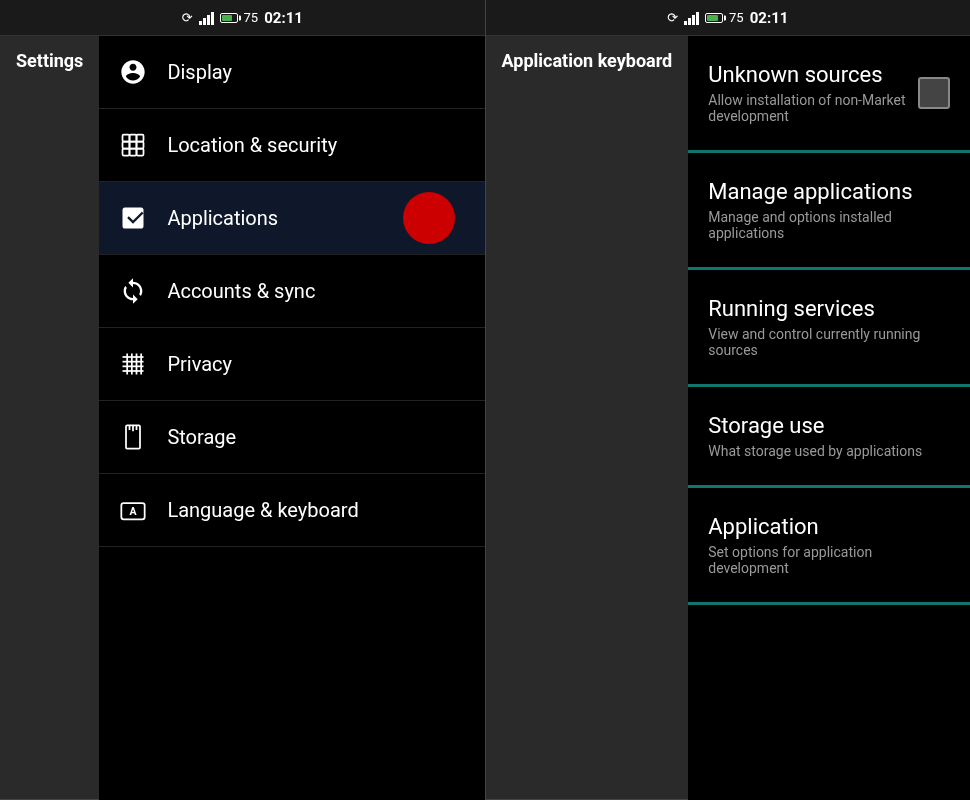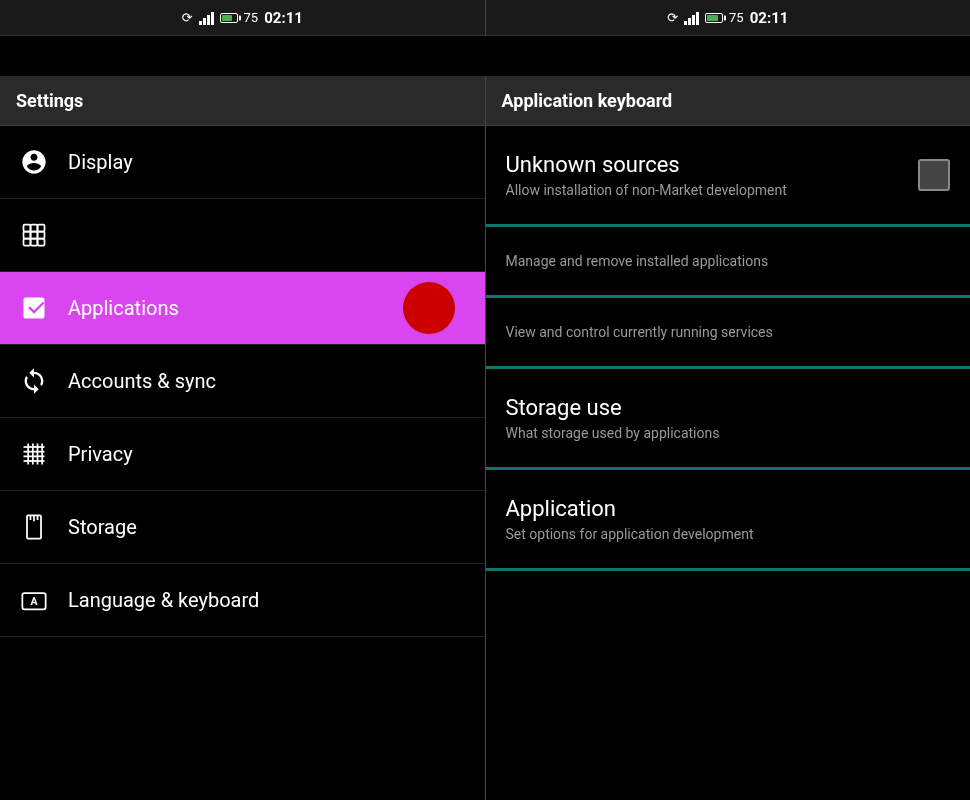--- a/index.html
+++ b/index.html
@@ -87,22 +87,21 @@
     
     .panels {
       display: flex;
       flex: 1;
     }
 
     .panel {
       flex: 1;
       background: #000;
       display: flex;
-      flex-direction: column;
-      margin-top: 40px;
+      flex-direction: row;
     }
 
     .panel-left {
       border-right: 1px solid #444;
     }
 
     .panel-header {
       background: #2a2a2a;
       padding: 14px 16px;
       border-bottom: 1px solid #444;
@@ -124,21 +123,21 @@
     .settings-item {
       display: flex;
       align-items: center;
       padding: 18px 16px;
       border-bottom: 1px solid #222;
       cursor: pointer;
       position: relative;
     }
 
     .settings-item.active {
-      background: #d946ef;
+      background: #0f172a;
       align-items: center;
     }
 
     .settings-icon {
       width: 36px;
       height: 36px;
       display: flex;
       align-items: center;
       justify-content: center;
       margin-right: 16px;
@@ -273,20 +272,21 @@
             <rect x="9" y="3" width="6" height="6" rx="1" fill="none" stroke="#fff" stroke-width="1.5"></rect>
             <rect x="15" y="3" width="6" height="6" rx="1" fill="none" stroke="#fff" stroke-width="1.5"></rect>
             <rect x="3" y="9" width="6" height="6" rx="1" fill="none" stroke="#fff" stroke-width="1.5"></rect>
             <rect x="9" y="9" width="6" height="6" rx="1" fill="none" stroke="#fff" stroke-width="1.5"></rect>
             <rect x="15" y="9" width="6" height="6" rx="1" fill="none" stroke="#fff" stroke-width="1.5"></rect>
             <rect x="3" y="15" width="6" height="6" rx="1" fill="none" stroke="#fff" stroke-width="1.5"></rect>
             <rect x="9" y="15" width="6" height="6" rx="1" fill="none" stroke="#fff" stroke-width="1.5"></rect>
             <rect x="15" y="15" width="6" height="6" rx="1" fill="none" stroke="#fff" stroke-width="1.5"></rect>
           </svg>
         </div>
+        <span class="settings-item-label">Location &amp; security</span>
       </li>
 
       <li class="settings-item active">
         <div class="settings-icon">
           <svg width="28" height="28" viewBox="0 0 24 24">
             <path d="M19 3H5c-1.1 0-2 .9-2 2v14c0 1.1.9 2 2 2h14c1.1 0 2-.9 2-2V5c0-1.1-.9-2-2-2zm-7 14l-5-5 1.41-1.41L12 14.17l7.59-7.59L21 8l-9 9z"></path>
           </svg>
         </div>
         <span class="settings-item-label">Applications</span>
         <div class="red-dot"></div>
@@ -354,25 +354,27 @@
         <div class="unknown-sources-item">
           <div class="unknown-sources-text">
             <div class="app-setting-title">Unknown sources</div>
             <div class="app-setting-desc">Allow installation of non-Market development</div>
           </div>
           <div class="checkbox"></div>
         </div>
       </li>
 
       <li class="app-setting-item">
-        <div class="app-setting-desc">Manage and remove installed applications</div>
-      </li>
-
-      <li class="app-setting-item">
-        <div class="app-setting-desc">View and control currently running services</div>
+        <div class="app-setting-title">Manage applications</div>
+        <div class="app-setting-desc">Manage and options installed applications</div>
+      </li>
+
+      <li class="app-setting-item">
+        <div class="app-setting-title">Running services</div>
+        <div class="app-setting-desc">View and control currently running sources</div>
       </li>
 
       <li class="app-setting-item">
         <div class="app-setting-title">Storage use</div>
         <div class="app-setting-desc">What storage used by applications</div>
       </li>
 
 
       <li class="app-setting-item">
         <div class="app-setting-title">Application</div>

